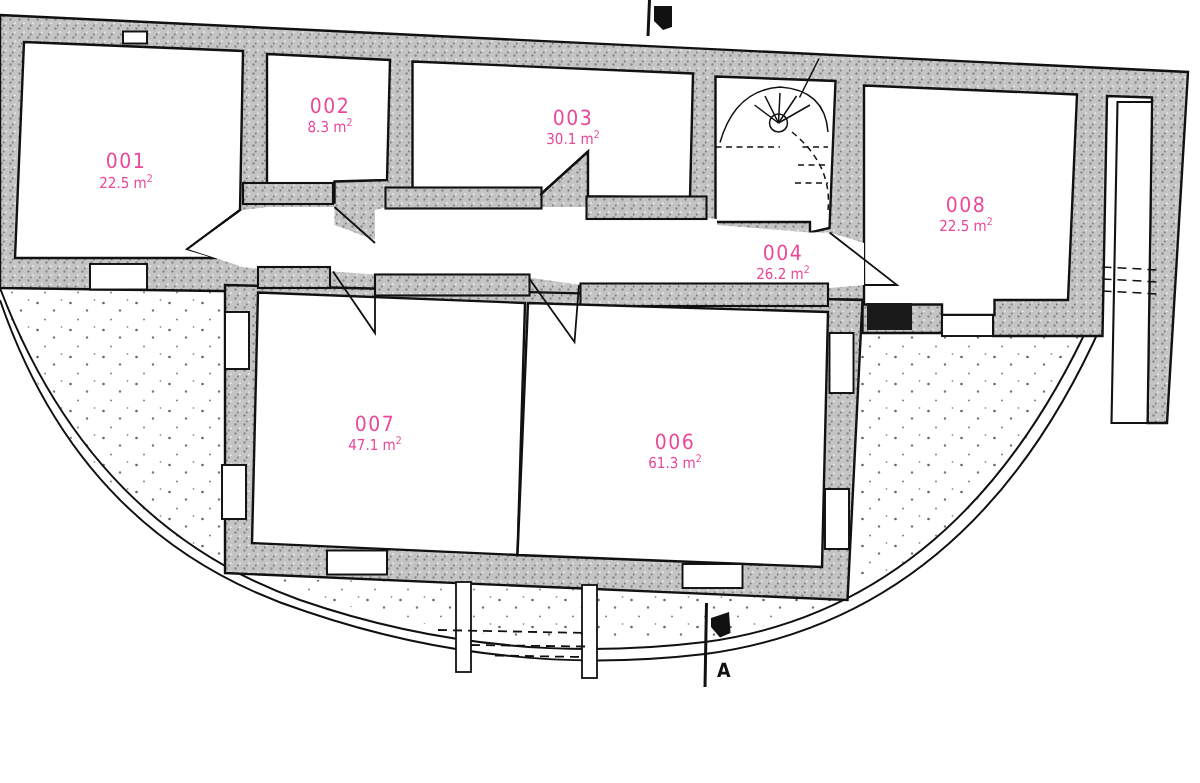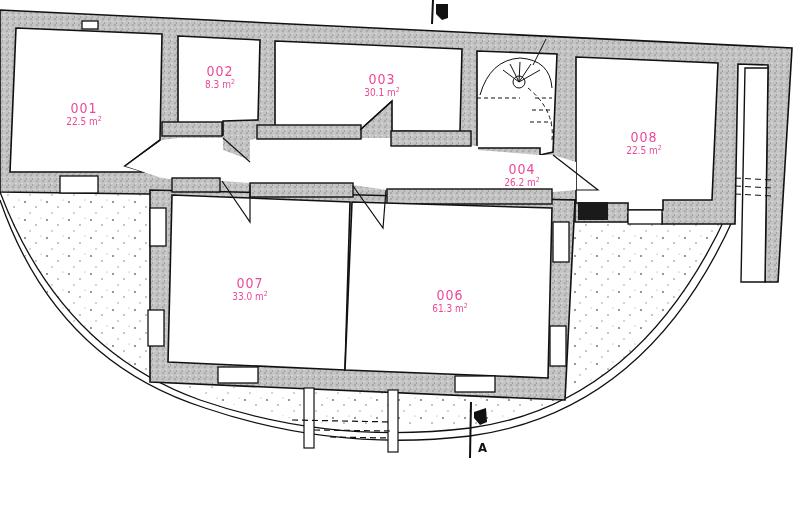--- a/index.html
+++ b/index.html
@@ -152,16 +152,16 @@
 <div class="lbl" style="left:612px;top:130px;width:64px;">
   <span class="num">008</span>
   <span class="area"><span>22.5</span> <span>m</span><sup>2</sup></span>
 </div>
 <div class="lbl" style="left:418px;top:288px;width:64px;">
   <span class="num">006</span>
   <span class="area"><span>61.3</span> <span>m</span><sup>2</sup></span>
 </div>
 <div class="lbl" style="left:218px;top:276px;width:64px;text-align:center;">
   <span class="num">007</span>
-  <span class="area"><span>33.0</span> <span>m</span><sup>2</sup></span>
+  <span class="area"><span>47.1</span> <span>m</span><sup>2</sup></span>
 </div>
 
 <div class="sec" style="left:478px;top:440px;">A</div>
 
 </body></html>

